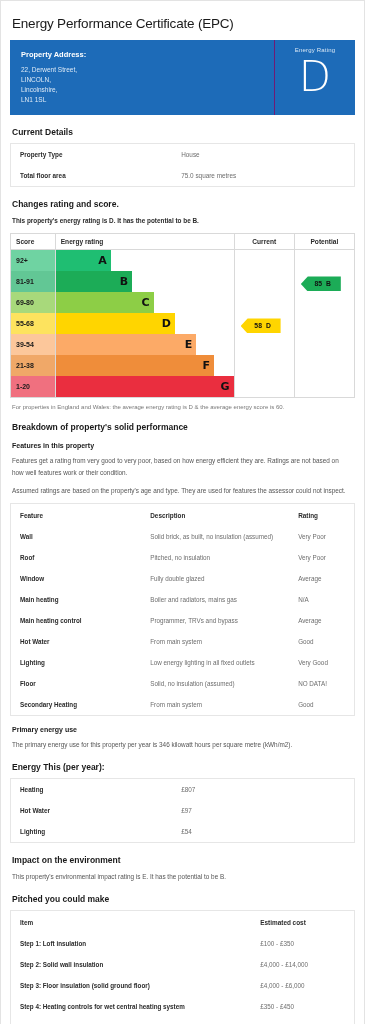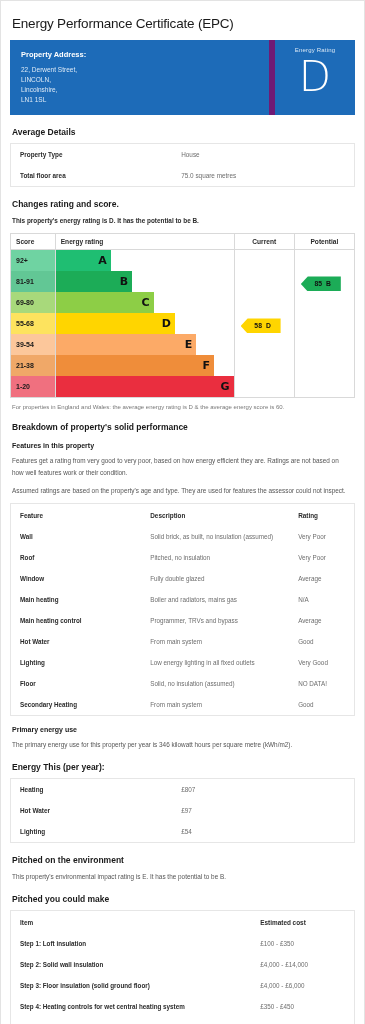--- a/index.html
+++ b/index.html
@@ -29,21 +29,21 @@
   .banner {
     display: flex;
     background: #1d6bb8;
     color: #ffffff;
     min-height: 74px;
     margin-bottom: 12px;
   }
   .banner-left {
     flex: 1 1 auto;
     padding: 10px 11px 10px 11px;
-    border-right: 6px solid #701a75;
+    border-right: 1px solid #701a75;
   }
   .banner-label {
     font-size: 7.5px;
     font-weight: bold;
     margin-bottom: 6px;
   }
   .banner-addr {
     font-size: 6.5px;
     line-height: 1.55;
     color: #dce9f6;
@@ -223,21 +223,21 @@
 LINCOLN,
 Lincolnshire,
 LN1 1SL</div>
     </div>
     <div class="banner-right">
       <div class="er-label">Energy Rating</div>
       <div class="er-letter">D</div>
     </div>
   </div>
 
-  <h2 class="sec">Average Details</h2>
+  <h2 class="sec">Current Details</h2>
   <table class="info-table">
     <tbody id="pd-body">
         <tr>
           <td class="k">Property Type</td>
           <td class="v">House</td>
         </tr>
         <tr>
           <td class="k">Total floor area</td>
           <td class="v">75.0 square metres</td>
         </tr>
@@ -399,21 +399,21 @@
           <td class="k">Hot Water</td>
           <td class="v">£97</td>
         </tr>
         <tr>
           <td class="k">Lighting</td>
           <td class="v">£54</td>
         </tr>
       </tbody>
   </table>
 
-  <h2 class="sec">Pitched on the environment</h2>
+  <h2 class="sec">Impact on the environment</h2>
   <p class="body">This property's environmental impact rating is E. It has the potential to be B.</p>
 
   <h2 class="sec">Pitched you could make</h2>
   <table class="lt ct">
     <thead>
       <tr>
         <th class="w1">Item</th>
         <th>Estimated cost</th>
       </tr>
     </thead>

